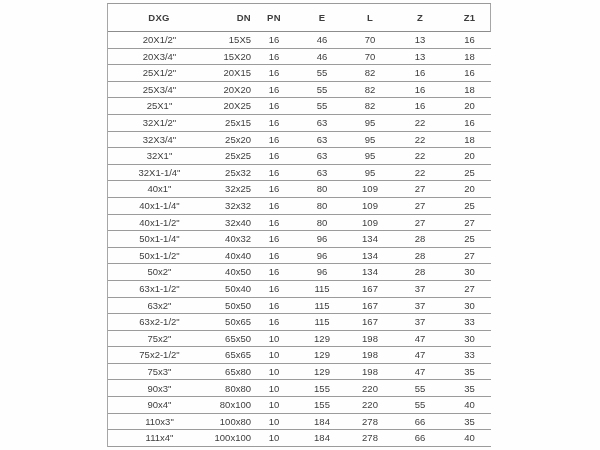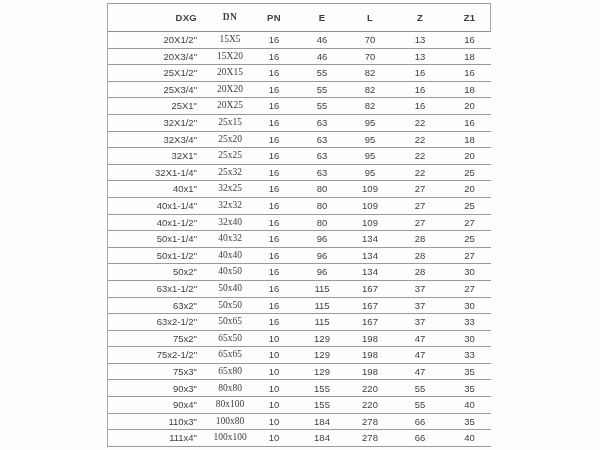--- a/index.html
+++ b/index.html
@@ -47,22 +47,22 @@
   }
 
   .cell {
     font-size: 9.5px;
     color: #3d3d3d;
     white-space: nowrap;
     line-height: 1;
   }
 
   
-  .c0 { text-align: right; padding-left: 14px; }
-  .c1 { text-align: center; padding-left: 12px; font-family: Liberation Serif, serif; }
+  .c0 { text-align: center; padding-left: 14px; }
+  .c1 { text-align: right; padding-left: 12px; }
   .c2, .c3, .c4, .c5, .c6 { text-align: center; }
 
   .hcell.c0 { padding-left: 13px; }
   .hcell.c1 { padding-left: 12px; }
 </style>
 </head>
 <body>
 
 <div class="canvas">
   <div class="spec-table">

